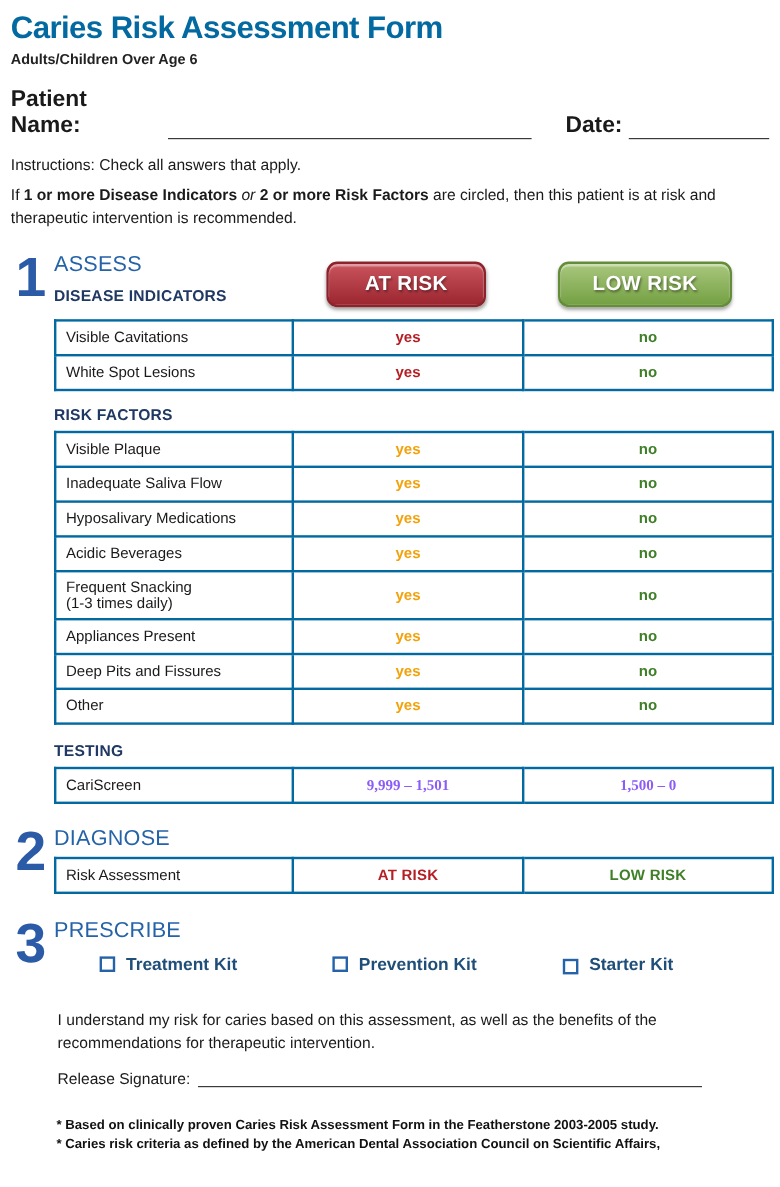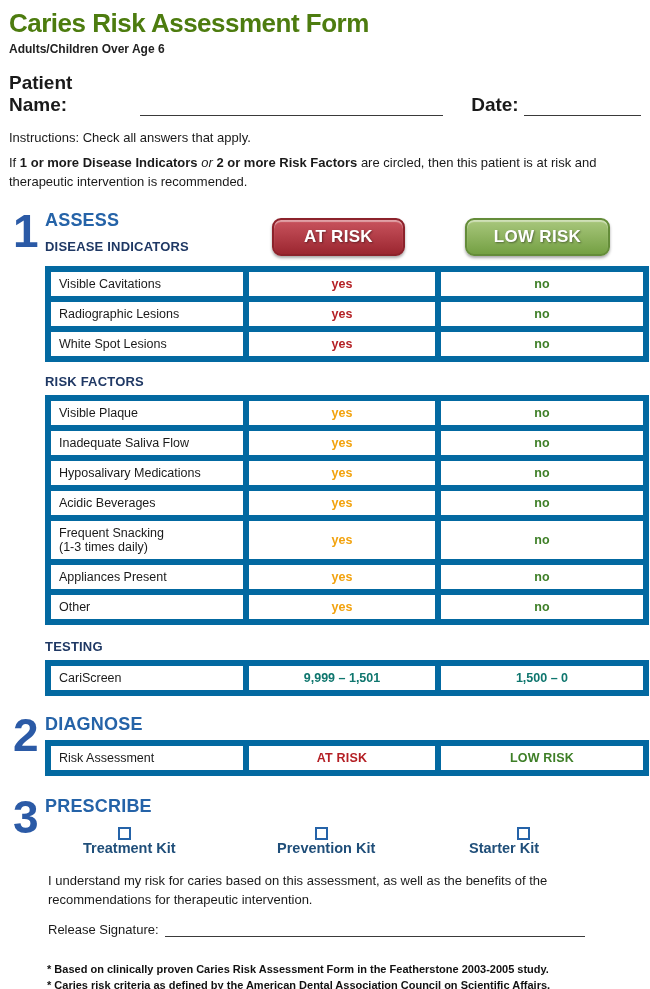--- a/index.html
+++ b/index.html
@@ -2,74 +2,74 @@
 <html><head>
 <meta charset="utf-8">
 <style>
   * { margin: 0; padding: 0; box-sizing: border-box; }
   html, body { background: #ffffff; }
   body {
     width: 650px; min-height: 989px; margin: 0 auto;
     font-family: "Liberation Sans", sans-serif;
     color: #1a1a1a; position: relative; padding-top: 8px;
   }
-  .title { font-size: 26px; font-weight: bold; color: #4d7c0f; margin: 0 9px 3px 9px; letter-spacing: -0.5px; }
+  .title { font-size: 26px; font-weight: bold; color: #0369a1; margin: 0 9px 3px 9px; letter-spacing: -0.5px; }
   .subtitle { font-size: 12px; font-weight: 600; color: #222; margin: 0 9px 16px 9px; }
   .patient-row { display: flex; align-items: flex-end; margin: 0 9px 14px 9px; font-size: 19px; font-weight: 600; }
   .fill-line { display: inline-block; border-bottom: 1.5px solid #3a3a3a; height: 15px; }
   .line-patient { width: 305px; margin-left: 5px; }
   .date-label { margin-left: 28px; }
   .line-date { width: 118px; margin-left: 5px; }
   .instructions { font-size: 13px; margin: 0 9px 9px 9px; }
   .note { font-size: 13px; margin: 0 9px 14px 9px; line-height: 1.45; max-width: 636px; }
   .note b { font-weight: bold; }
   .note i { font-style: italic; }
 
   .section { position: relative; margin-left: 0; }
   .big-num {
     position: absolute; left: 13px; top: -2px;
     font-size: 46px; font-weight: bold; color: #2B5AA6; line-height: 1;
   }
   .section-content { margin-left: 45px; margin-right: 7px; position: relative; }
-  .section-title { font-size: 18px; font-weight: bold; color: #2563A8; letter-spacing: 0.2px; }
+  .section-title { font-size: 18px; font-weight: normal; color: #2563A8; letter-spacing: 0.2px; }
   .sub-heading { font-size: 13px; font-weight: bold; color: #1F3864; letter-spacing: 0.2px; }
   .assess-header { position: relative; height: 52px; }
   .assess-header .sub-heading { margin-top: 8px; }
 
   .pill-btn {
     position: absolute; top: 8px; width: 133px; height: 38px;
     border-radius: 9px; color: #fff; font-size: 17px; font-weight: bold;
     text-align: center; line-height: 34px; letter-spacing: 0.3px;
     text-shadow: 1px 1px 2px rgba(0,0,0,0.4);
     box-shadow: inset 0 2px 1px rgba(255,255,255,0.45), 0 2px 3px rgba(0,0,0,0.35);
     cursor: pointer;
   }
   .btn-red { left: 227px; background: linear-gradient(#c9545e, #9b2630); border: 2px solid #8c222b; }
   .btn-green { left: 420px; width: 145px; background: linear-gradient(#a9c77d, #74a043); border: 2px solid #648c39; }
 
   table.form-table { border-collapse: collapse; width: 598px; table-layout: fixed; }
-  table.form-table td { border: 6px solid #0369a1; font-size: 12.5px; padding: 5px 8px; height: 29px; }
+  table.form-table td { border: 2px solid #0369a1; font-size: 12.5px; padding: 5px 8px; height: 29px; }
   col.c-label { width: 198px; }
   col.c-yes { width: 192px; }
   col.c-no { width: 208px; }
   td.ans { text-align: center; font-weight: bold; }
   .red { color: #B41F24; }
   .orange { color: #F2A20D; }
   .green { color: #3E7F27; border-radius: 11px; }
-  .plain-center { text-align: center; font-weight: normal; color: #0f766e; }
+  .plain-center { text-align: center; font-weight: normal; color: #8b5cf6; font-family: Liberation Serif, serif; }
   .spacer-heading { margin: 12px 0 6px 0; }
   .label2 { font-size: 12.5px; }
 
   .diagnose-block { margin-top: 18px; }
   .diagnose-block table { margin-top: 5px; padding-left: 19px; }
   td.ans-strong { text-align: center; font-weight: bold; font-size: 13px; letter-spacing: 0.2px; }
 
   .prescribe-block { margin-top: 20px; }
   .kit-row { position: relative; height: 26px; margin-top: 10px; }
-  .kit-item { position: absolute; top: 0; display: flex; align-items: center; cursor: pointer; flex-direction: column; }
+  .kit-item { position: absolute; top: 0; display: flex; align-items: center; cursor: pointer; }
   .kit-item .box {
     width: 13px; height: 13px; border: 2px solid #2563A8; background: #fff;
     display: inline-block; margin-right: 9px; flex: none;
   }
   .kit-item .kit-label { font-size: 14.5px; font-weight: bold; color: #1F4E79; }
   .kit-1 { left: 38px; } .kit-2 { left: 232px; } .kit-3 { left: 424px; align-items: flex-end; }
 
   .ack { font-size: 13px; line-height: 1.5; margin: 18px 12px 0 48px; }
   .release-row { display: flex; align-items: flex-end; font-size: 13px; margin: 12px 9px 0 48px; }
   .line-signature { width: 420px; margin-left: 6px; }
@@ -108,25 +108,20 @@
           <col class="c-yes">
           <col class="c-no">
         </colgroup>
       <tbody>
           <tr>
         <td>Visible Cavitations</td>
         <td class="ans red">yes</td>
         <td class="ans green">no</td>
       </tr>
       <tr>
-        <td>Radiographic Lesions</td>
-        <td class="ans red">yes</td>
-        <td class="ans green">no</td>
-      </tr>
-      <tr>
         <td>White Spot Lesions</td>
         <td class="ans red">yes</td>
         <td class="ans green">no</td>
       </tr>
     </tbody>
       </table>
 
     <div class="sub-heading spacer-heading">RISK FACTORS</div>
     <table class="form-table">
       <colgroup>
@@ -158,20 +153,25 @@
       <tr>
         <td>
           <div>Frequent Snacking</div>
           <div class="label2">(1-3 times daily)</div>
         </td>
         <td class="ans orange">yes</td>
         <td class="ans green">no</td>
       </tr>
       <tr>
         <td>Appliances Present</td>
+        <td class="ans orange">yes</td>
+        <td class="ans green">no</td>
+      </tr>
+      <tr>
+        <td>Deep Pits and Fissures</td>
         <td class="ans orange">yes</td>
         <td class="ans green">no</td>
       </tr>
       <tr>
         <td>Other</td>
         <td class="ans orange">yes</td>
         <td class="ans green">no</td>
       </tr>
     </tbody>
       </table>

